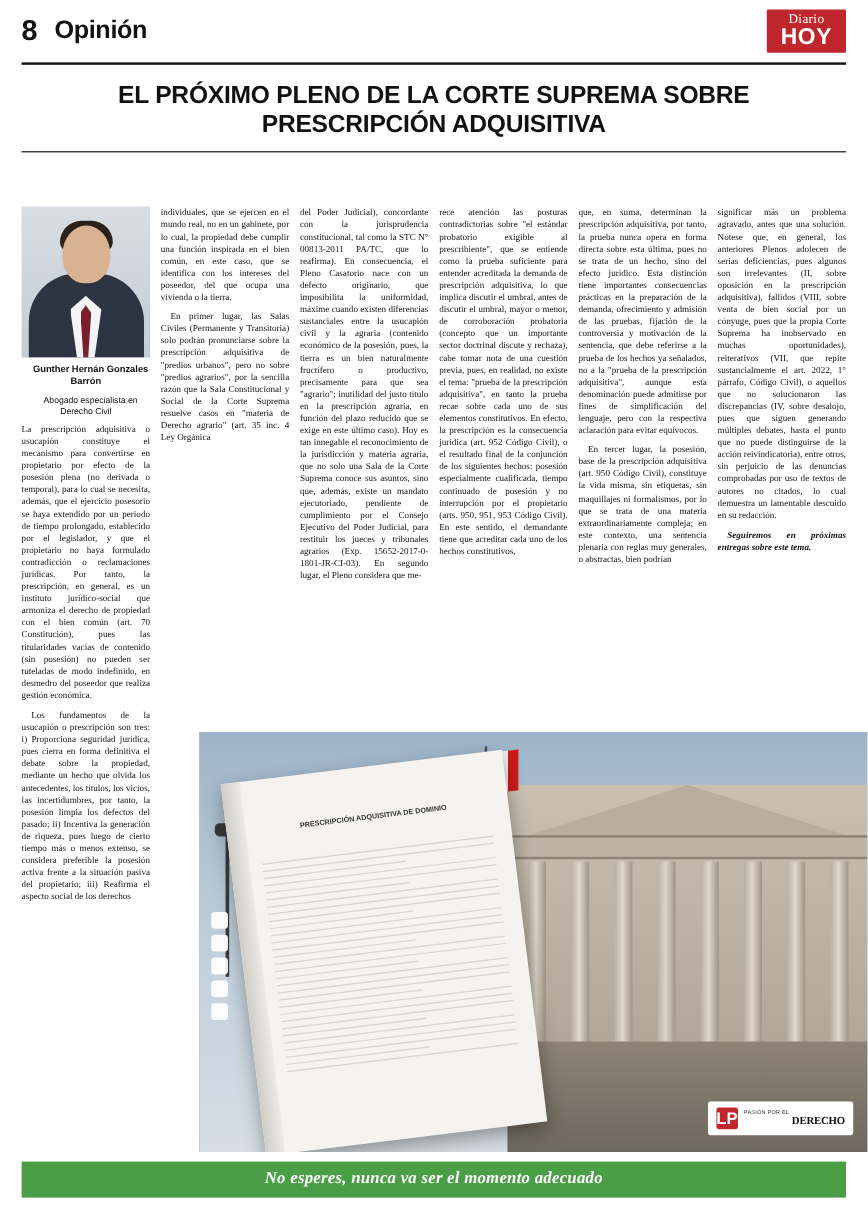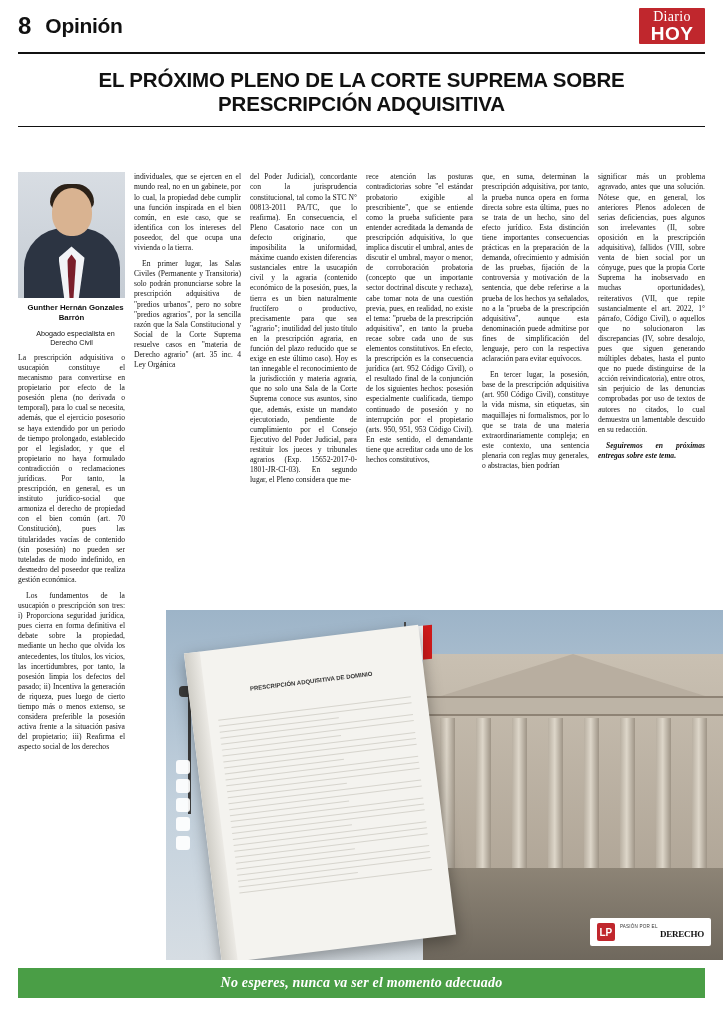--- a/index.html
+++ b/index.html
@@ -56,21 +56,21 @@
     color: #fff;
     display: flex;
     flex-direction: column;
     align-items: center;
     justify-content: center;
     line-height: 1;
     border-radius: 1px;
   }
   .brand .b1 {
     font-family: "Liberation Serif", serif;
-    font-size: 14px;
+    font-size: 11px;
     letter-spacing: 0.3px;
   }
   .brand .b2 {
     font-family: "Liberation Sans", sans-serif;
     font-weight: bold;
     font-size: 19px;
     letter-spacing: 0.5px;
   }
 
   .rule {
@@ -341,21 +341,21 @@
     align-items: center;
     gap: 5px;
     border-radius: 2px;
   }
   .stamp .mark {
     width: 18px; height: 18px;
     background: #c0272d;
     color: #fff;
     font-family: "Liberation Sans", sans-serif;
     font-weight: bold;
-    font-size: 10px;
+    font-size: 14px;
     display: flex;
     align-items: center;
     justify-content: center;
     border-radius: 2px;
   }
   .stamp .txt { line-height: 1; }
   .stamp .t1 {
     font-family: "Liberation Sans", sans-serif;
     font-size: 4.6px;
     color: #333;

